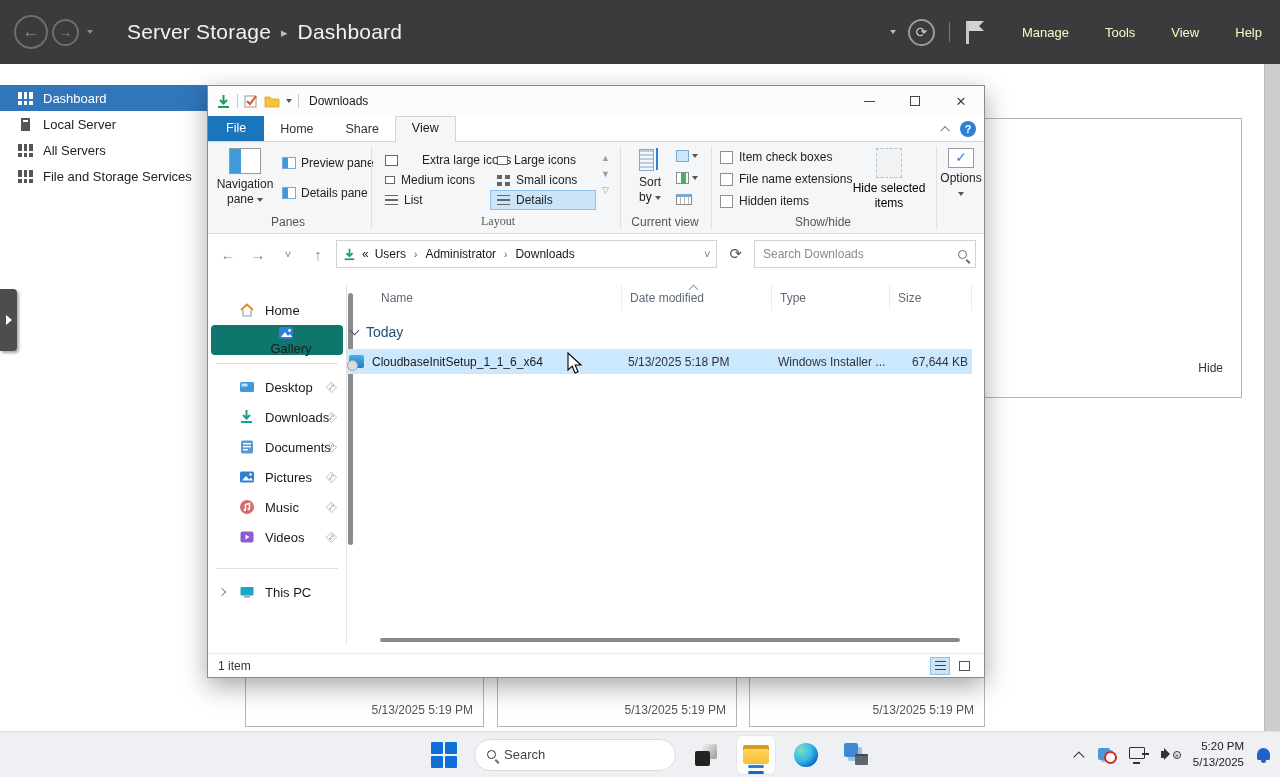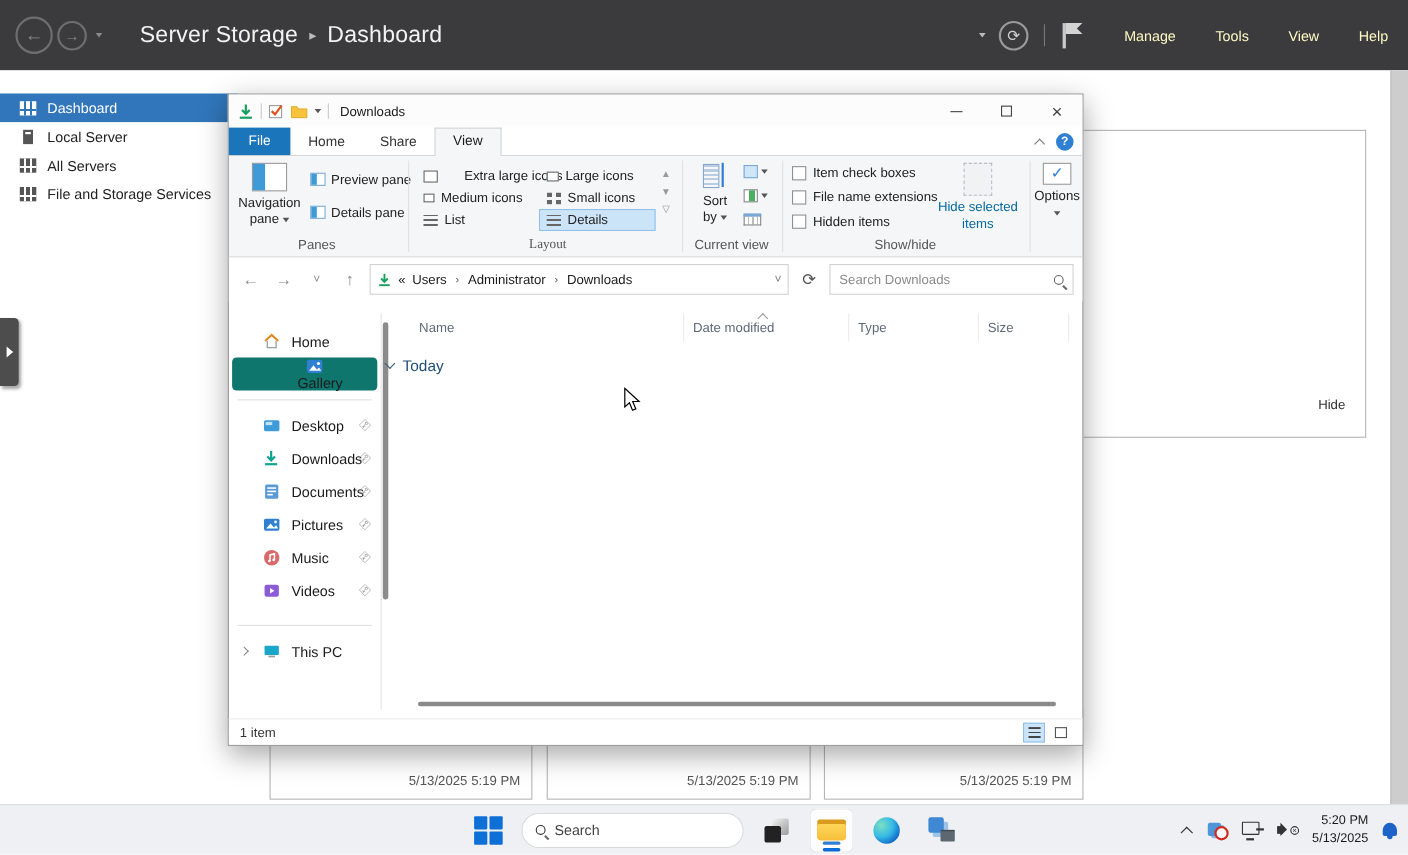--- a/index.html
+++ b/index.html
@@ -70,21 +70,21 @@
       background: linear-gradient(90deg,#666 0 5px, transparent 5px 8px, #666 8px 13px);
       -webkit-mask: linear-gradient(0deg,#000 0 4px, transparent 4px 7px, #000 7px 11px); mask: linear-gradient(0deg,#000 0 4px, transparent 4px 7px, #000 7px 11px); }
   .layout-item { display:flex; align-items:center; gap:6px; padding:2px 6px; border:1px solid transparent; }
   .layout-item.sel { background:#cce4f7; border-color:#92c0e8; }
   .sortby-ico { width:22px; height:24px; position:relative; }
   .sortby-ico::before { content:""; position:absolute; left:0; top:1px; width:13px; height:20px; background:repeating-linear-gradient(#b9cce2 0 2px, transparent 2px 4px); border:1px solid #89a8c9; }
   .sortby-ico::after { content:""; position:absolute; right:3px; top:0; width:2px; height:22px; background:#2f7fd2; }
   .disabled-page { width:26px; height:30px; border:1px dashed #b9bfc6; background:#f0f2f4; position:relative; }
   .options-ico { width:26px; height:20px; border:1px solid #9a9a9a; background:#fff; display:flex; align-items:center; justify-content:center; color:#2f7fd2; font-weight:bold; font-size:14px; }
   .caret-d { width:0; height:0; border-left:3.5px solid transparent; border-right:3.5px solid transparent; border-top:4px solid #555; display:inline-block; vertical-align:middle; }
-  .gray { color:#0369a1; }
+  .gray { color:#000000; }
 
   .addrrow { height:40px; display:flex; align-items:center; padding:0 8px; background:#fff; gap:6px; }
   .addr-navico { color:#8a8a8a; font-size:15px; width:24px; text-align:center; }
   .addr-box { height:28px; border:1px solid #d2d2d2; display:flex; align-items:center; flex:1; padding:0 6px; gap:6px; background:#fff; }
   .crumb { font-size:12px; color:#1a1a1a; }
   .crumb-sep { color:#555; font-size:10px; padding:0 2px; }
   .search-box { height:28px; width:222px; border:1px solid #d2d2d2; display:flex; align-items:center; padding:0 8px; background:#fff; }
   .search-box input { border:none; outline:none; flex:1; font-size:12px; font-family:inherit; color:#333; }
   .search-box input::placeholder { color:#8b8b8b; }
   .mag { width:9px; height:9px; border:1.5px solid #6a6a6a; border-radius:50%; position:relative; flex:none; }
@@ -508,20 +508,27 @@
         <div class="colcell" style="width:82px;">
           <span>Size</span>
         </div>
       </div>
 
       <div class="group-row">
         <span class="chev-dn"></span>
         <span>Today</span>
       </div>
 
+      <div class="file-row" style="width:625px;">
+        <span class="msi-ico"></span>
+        <span class="fcell" style="width:250px; padding-left:2px;">CloudbaseInitSetup_1_1_6_x64</span>
+        <span class="fcell" style="width:150px; color:#333;">5/13/2025 5:18 PM</span>
+        <span class="fcell" style="width:118px; color:#333;">Windows Installer ...</span>
+        <span class="fcell" style="width:80px; text-align:right; color:#333;">67,644 KB</span>
+      </div>
     </div>
   </div>
 
   <div class="hscroll">
       <div class="thumb"></div>
     </div>
 
   <div class="statusbar">
     <span>1 item</span>
     <div class="view-toggles">

